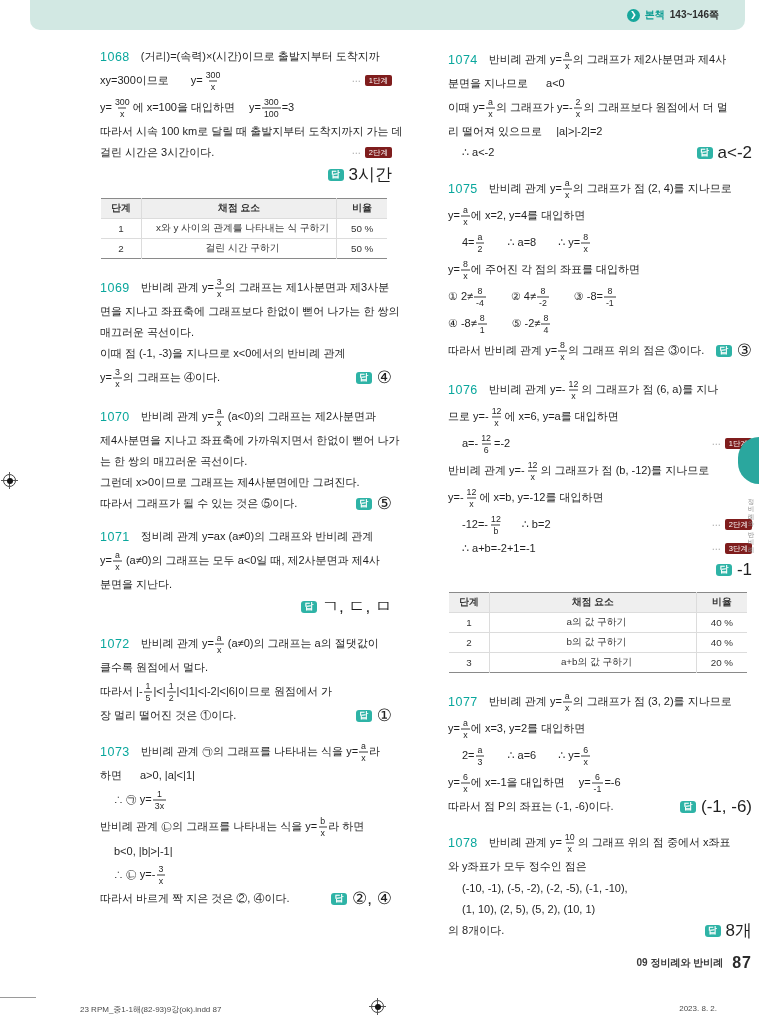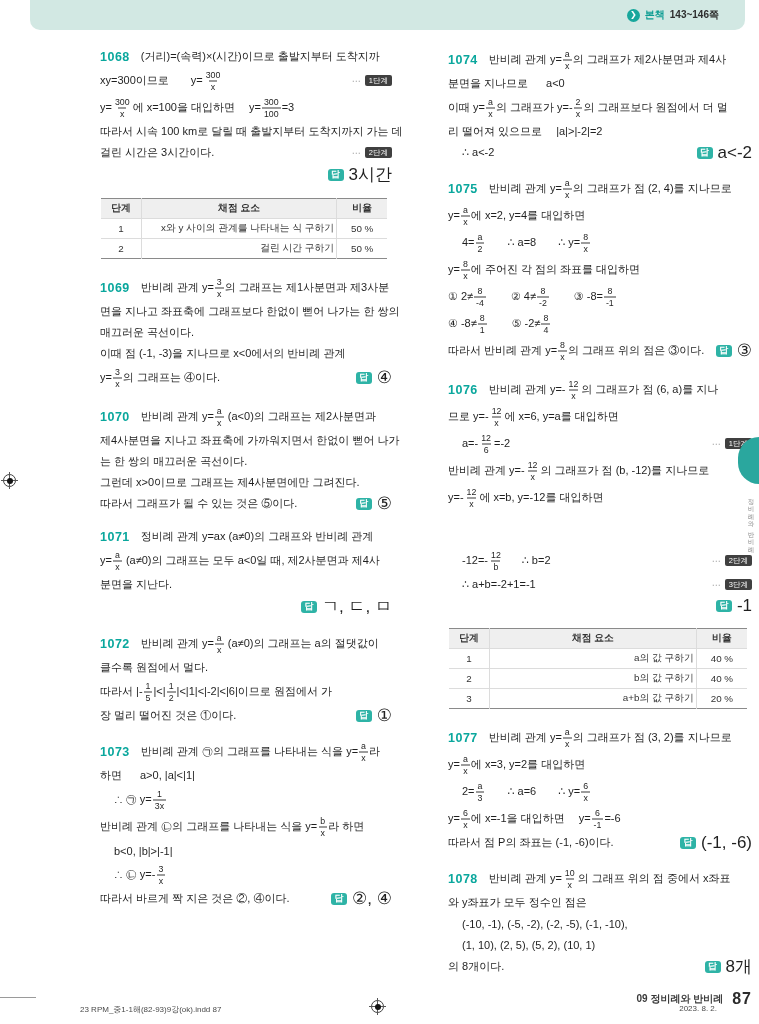--- a/index.html
+++ b/index.html
@@ -15,42 +15,42 @@
   .hdr .pg{color:#2e2e2e;font-weight:700;font-size:10px;}
   
   .col{position:absolute;top:46px;}
   .col.L{left:100px;width:292px;}
   .col.R{left:448px;width:304px;}
   .prob{margin-bottom:12px;}
   .ln{display:flex;align-items:center;min-height:21px;font-size:11px;}
   .ln.tall{min-height:27px;}
   .lseg{display:inline-block;white-space:nowrap;}
   .rseg{margin-left:auto;white-space:nowrap;display:inline-flex;align-items:center;padding-left:6px;}
-  .pno{color:#0aa79d;font-weight:700;font-size:12.5px;margin-right:11px;letter-spacing:0.5px;text-align:right;}
+  .pno{color:#0aa79d;font-weight:400;font-size:12.5px;margin-right:11px;letter-spacing:0.5px;text-align:right;}
   .gap{display:inline-block;}
   .fr{display:inline-flex;flex-direction:column;align-items:center;font-size:8.8px;
       line-height:1.1;vertical-align:middle;margin:0 1px;transform:translateY(0.5px);}
   .fr .n{padding:0 2px 0.5px;}
   .fr .d{border-top:1px solid #3a3a3a;padding:0.5px 2px 0;}
   .stepwrap{display:inline-flex;align-items:center;}
   .dots{color:#8a8a8a;font-size:9px;margin-right:4px;}
-  .step{background:#404040;color:#fff;font-size:7.5px;border-radius:2px;padding:2px 4px;line-height:1;}
+  .step{background:#7f1d1d;color:#fff;font-size:7.5px;border-radius:2px;padding:2px 4px;line-height:1;}
   .answrap{display:inline-flex;align-items:center;}
   .ab{background:#2eb3a6;color:#fff;font-size:9px;font-weight:700;border-radius:3px;
       padding:1.5px 3.5px;line-height:1;margin-right:5px;}
   .av{color:#1f1f1f;font-size:17px;}
   
   .gtable{width:98%;border-collapse:collapse;font-size:9.8px;color:#333;margin:8px 0 15px 1px;
       border-top:1.5px solid #8a8a8a;border-bottom:1.5px solid #8a8a8a;}
   .gtable th{background:#efefef;font-weight:700;text-align:center;padding:3px 2px;}
   .gtable td{padding:3px 2px;}
   .gtable th,.gtable td{border:1px solid #dcdcdc;}
   .gtable th:first-child,.gtable td:first-child{border-left:none;width:36px;text-align:center;}
   .gtable th:last-child,.gtable td:last-child{border-right:none;width:46px;text-align:center;}
-  .gtable td:nth-child(2){text-align:right;padding-left:9px;}
+  .gtable td:nth-child(2){text-align:center;padding-left:9px;}
   .gtable thead th{border-top:none;}
   .gtable tbody tr:last-child td{border-bottom:none;}
   
   .pgfoot{display:flex;justify-content:flex-end;align-items:center;gap:9px;margin-top:4px;}
   .pgfoot .ch{font-size:10px;font-weight:700;color:#3a3a3a;}
   .pgfoot .num{font-size:16px;font-weight:700;color:#2b2b2b;letter-spacing:1px;}
   
   .sidetab{position:absolute;right:0;top:437px;width:21px;height:47px;background:#2aa79e;
       border-radius:24px 0 0 24px;}
   .sidelabel{position:absolute;right:4px;top:494px;writing-mode:vertical-rl;
@@ -432,21 +432,21 @@
               <span class="n">12</span>
               <span class="d">x</span>
             </span><span class="tx">의 그래프가 점 (b, -12)를 지나므로</span></span>
         </div>
         <div class="ln tall">
           <span class="lseg"><span class="tx">y=-</span><span class="fr">
               <span class="n">12</span>
               <span class="d">x</span>
             </span><span class="tx">에 x=b, y=-12를 대입하면</span></span>
         </div>
-        <div class="ln tall" style="padding-left: 14px; margin-top: 36px;">
+        <div class="ln tall" style="padding-left: 14px;">
           <span class="lseg"><span class="tx">-12=-</span><span class="fr">
               <span class="n">12</span>
               <span class="d">b</span>
             </span><span class="gap" style="width: 18px;"></span><span class="tx">∴ b=2</span></span>
           <span class="rseg">
             <span class="stepwrap">
               <span class="dots">⋯</span>
               <span class="step">2단계</span>
             </span>
           </span>

